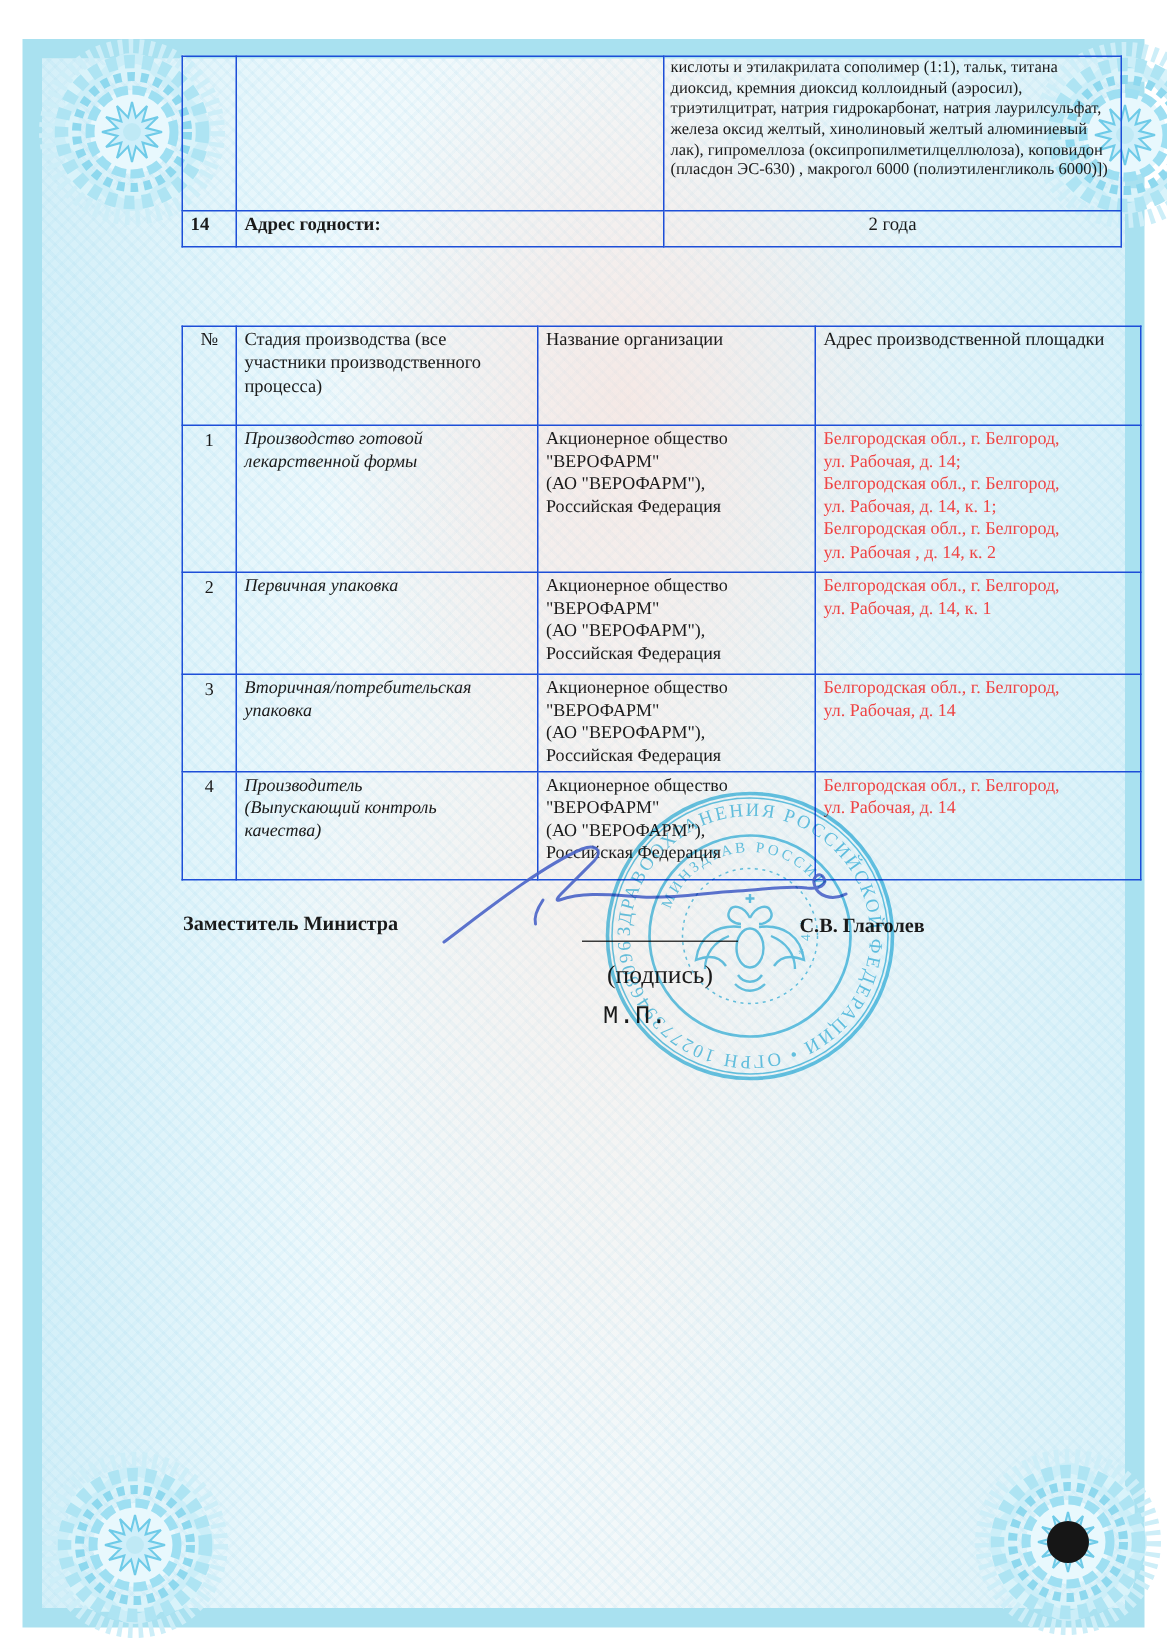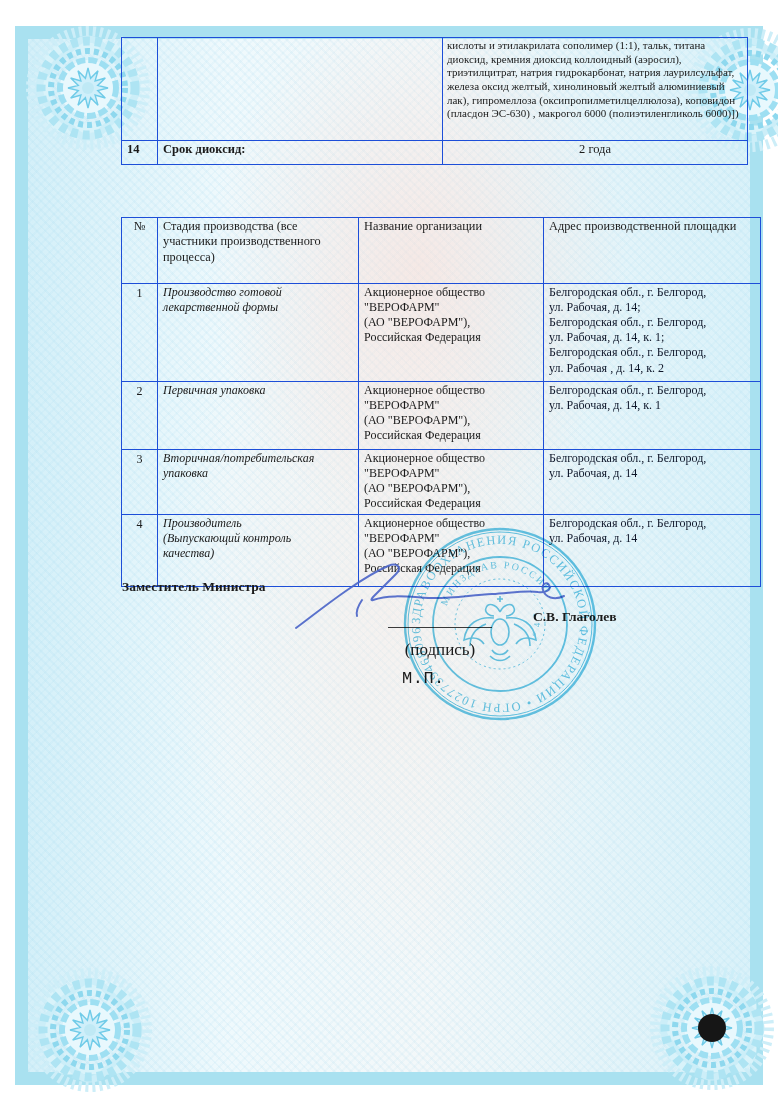--- a/index.html
+++ b/index.html
@@ -54,22 +54,22 @@
   .t2{left:121px;top:217px;width:595px;}
   .t2 .c1{width:25px;}
   .t2 .c2{width:190px;}
   .t2 .c3{width:174px;}
   .t2 .c4{width:206px;}
   .t2 th{font-weight:bold;font-size:12.3px;padding:2px 5px;}
   .t2 td{padding:2px 6px;font-size:12px;}
   .t2 .num{text-align:center;padding:2px 2px;}
   .t2 .stage{font-style:italic;}
   .ml{white-space:pre-line;}
-  .addr{color:#0f172a;}
-  .sig-left{position:absolute;left:122px;top:579px;font-weight:bold;font-size:13.5px;}
+  .addr{color:#ef4444;}
+  .sig-left{position:absolute;left:122px;top:608px;font-weight:bold;font-size:13.5px;}
   .sig-name{position:absolute;left:533px;top:609px;font-weight:bold;font-size:13.5px;}
   .sig-line{position:absolute;left:388px;top:608px;width:104px;height:19px;border-bottom:1.2px solid #3a3a3a;}
   .sig-caption{position:absolute;left:375px;top:640px;width:130px;text-align:center;font-size:17px;}
   .stamp-caption{position:absolute;left:402px;top:669px;width:76px;text-align:left;font-size:17px;letter-spacing:0.5px;font-family:Liberation Mono, monospace;}
   .signature-svg{position:absolute;left:280px;top:548px;width:300px;height:90px;pointer-events:none;}
   .seal-svg{position:absolute;left:398px;top:522px;width:204px;height:204px;opacity:0.78;mix-blend-mode:multiply;pointer-events:none;}
   .hidden-defs{position:absolute;width:0;height:0;}
 </style>
 </head>
 <body>
@@ -111,21 +111,21 @@
 
   <table class="doc t1">
     <tbody>
         <tr>
       <td class="c-num" style="height:100px"></td>
       <td class="c-lab"></td>
       <td class="c-val cont">кислоты и этилакрилата сополимер (1:1), тальк, титана диоксид, кремния диоксид коллоидный (аэросил), триэтилцитрат, натрия гидрокарбонат, натрия лаурилсульфат, железа оксид желтый, хинолиновый желтый алюминиевый лак), гипромеллоза (оксипропилметилцеллюлоза), коповидон (пласдон ЭС-630) , макрогол 6000 (полиэтиленгликоль 6000)])</td>
     </tr>
     <tr>
       <td class="bold" style="height:21px">14</td>
-      <td class="bold">Срок диоксид:</td>
+      <td class="bold">Адрес годности:</td>
       <td class="val-center">2 года</td>
     </tr>
   </tbody>
     </table>
 
 
   <table class="doc t2">
     <tbody>
         <tr>
       <th class="c1" style="height:63px;text-align:center">№</th>

